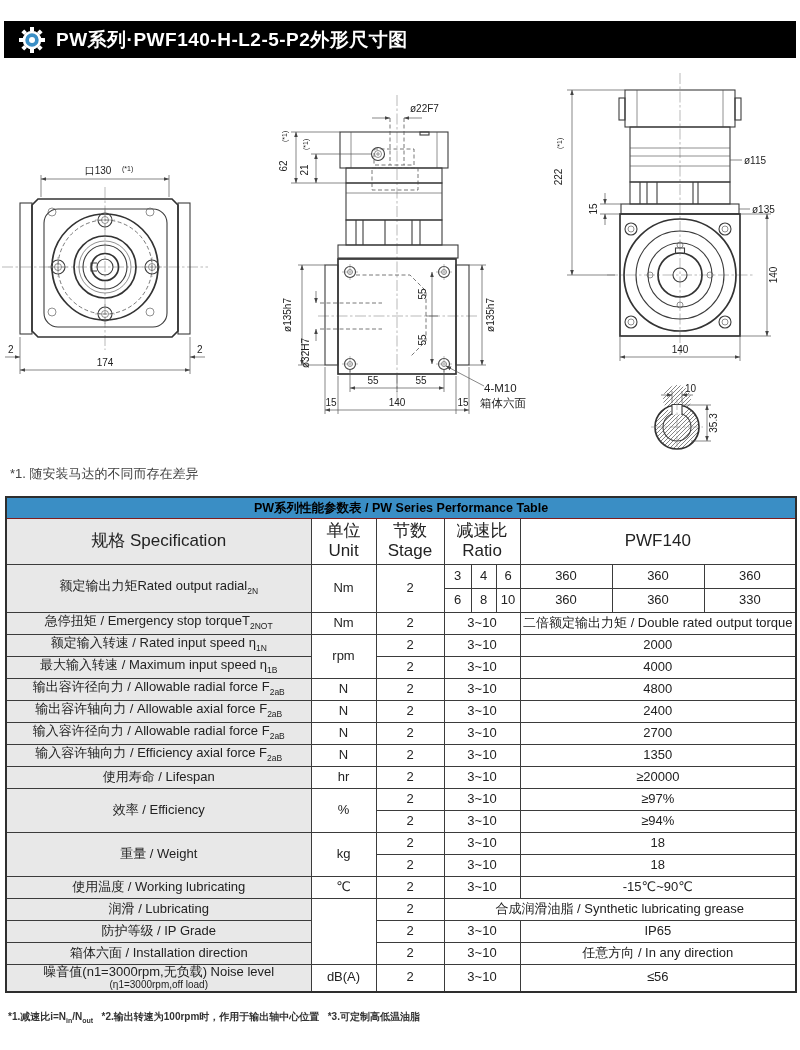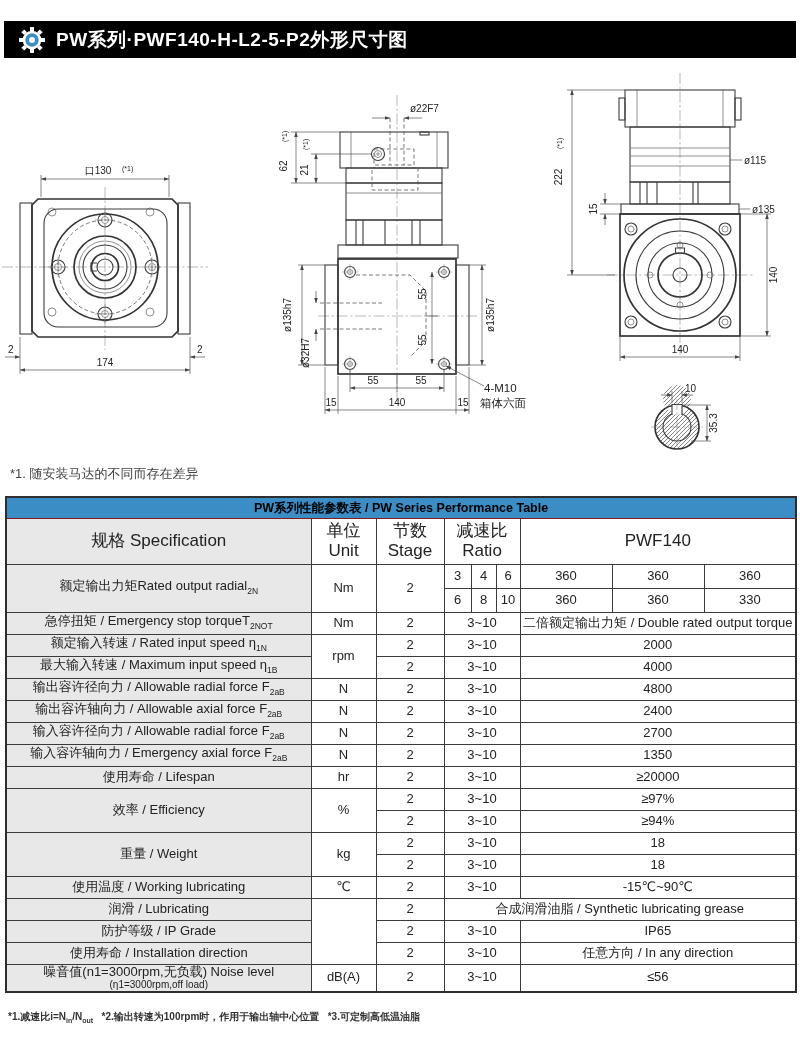--- a/index.html
+++ b/index.html
@@ -409,21 +409,21 @@
       <td colspan="3">2400</td>
     </tr>
     <tr class="h22">
       <td class="lab"><span>输入容许径向力 / Allowable radial force F</span><sub>2aB</sub></td>
       <td>N</td>
       <td>2</td>
       <td colspan="3">3~10</td>
       <td colspan="3">2700</td>
     </tr>
     <tr class="h22">
-      <td class="lab"><span>输入容许轴向力 / Emergency axial force F</span><sub>2aB</sub></td>
+      <td class="lab"><span>输入容许轴向力 / Efficiency axial force F</span><sub>2aB</sub></td>
       <td>N</td>
       <td>2</td>
       <td colspan="3">3~10</td>
       <td colspan="3">1350</td>
     </tr>
     <tr class="h22">
       <td class="lab">使用寿命 / Lifespan</td>
       <td>hr</td>
       <td>2</td>
       <td colspan="3">3~10</td>
@@ -466,21 +466,21 @@
       <td>2</td>
       <td colspan="6">合成润滑油脂 / Synthetic lubricating grease</td>
     </tr>
     <tr class="h22">
       <td class="lab">防护等级 / IP Grade</td>
       <td>2</td>
       <td colspan="3">3~10</td>
       <td colspan="3">IP65</td>
     </tr>
     <tr class="h22">
-      <td class="lab">使用寿命 / Installation direction</td>
+      <td class="lab">箱体六面 / Installation direction</td>
       <td>2</td>
       <td colspan="3">3~10</td>
       <td colspan="3">任意方向 / In any direction</td>
     </tr>
     <tr class="h34">
       <td class="lab">
         <div>噪音值(n1=3000rpm,无负载) Noise level</div>
         <div class="noise-l2">(η1=3000rpm,off load)</div>
       </td>
       <td>dB(A)</td>

